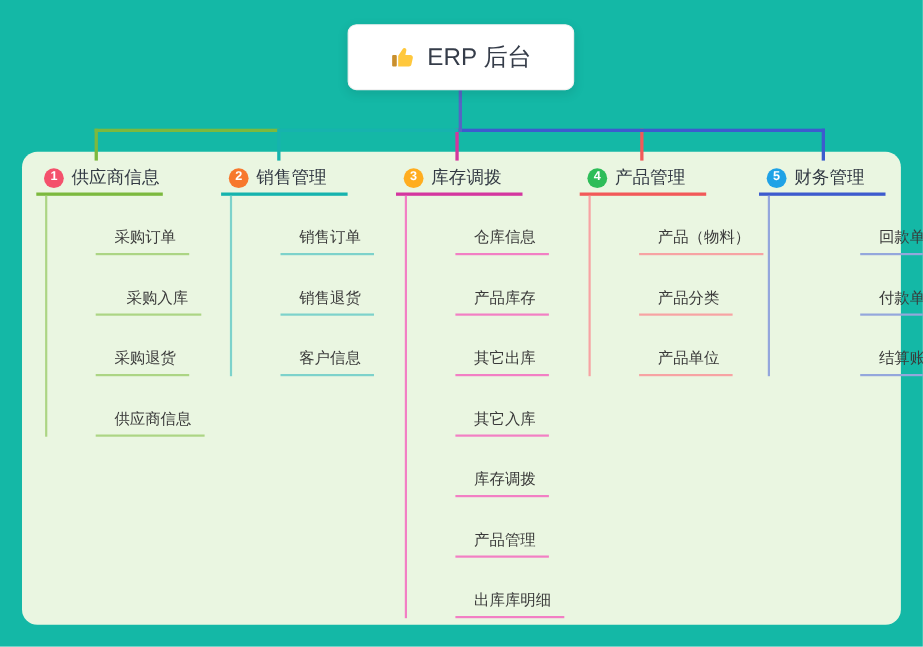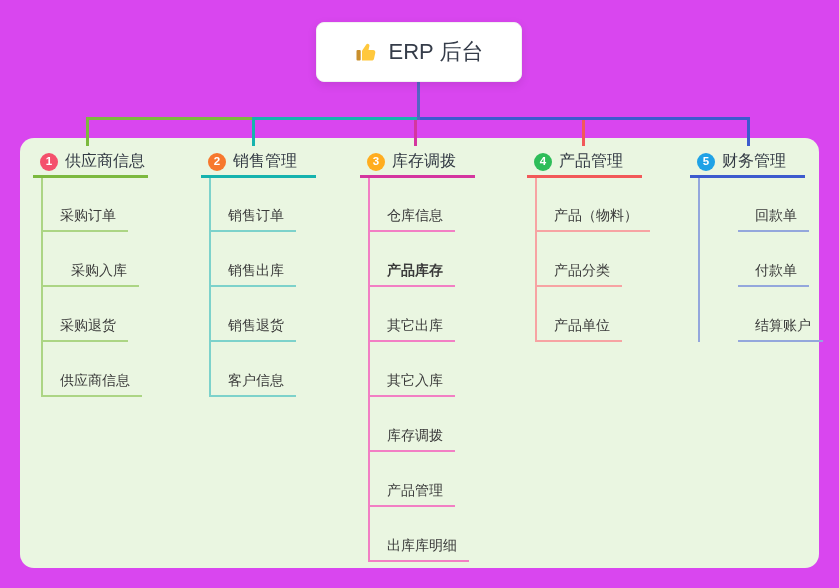--- a/index.html
+++ b/index.html
@@ -1,19 +1,19 @@
 <!DOCTYPE html>
 <html><head>
 <meta charset="utf-8">
 <style>
   html,body{margin:0;padding:0;background:#ffffff;}
   #stage{
     position:relative;width:839px;height:588px;overflow:hidden;
     font-family:"Liberation Sans","DejaVu Sans",sans-serif;
-    background:#d946ef;
+    background:#14b8a6;
   }
   .panel{
     position:absolute;left:20px;top:138px;width:799px;height:430px;
     border-radius:14px;background:#EAF6E1;
   }
   .root{
     position:absolute;left:316px;top:22px;width:206px;height:60px;
     background:#ffffff;border:1px solid #f1f1f1;border-radius:8px;
     box-shadow:0 3px 10px rgba(0,0,0,0.10);
     display:flex;align-items:center;justify-content:center;gap:10px;
@@ -33,20 +33,21 @@
     font-size:11.5px;font-weight:bold;display:flex;align-items:center;
     justify-content:center;line-height:1;
   }
   .blabel{font-size:16px;color:#333A44;white-space:nowrap;}
   .kids{margin-left:8px;border-left:2px solid;width:max-content;}
   .kid{
     height:55px;box-sizing:border-box;border-bottom:2px solid;
     display:flex;align-items:flex-end;padding:0 12px 5px 17px;
     width:max-content;min-width:70px;font-size:14px;color:#3A3A3A;
     white-space:nowrap;
+    margin-left:44px;
   }
   .kid:first-child{height:54px;}
 </style>
 </head>
 <body>
 
 <div id="stage">
   <div class="panel"></div>
 
   <div class="root">
@@ -90,40 +91,37 @@
     <div class="branch" style="left: 201px; top: 148px;">
       <div class="branch-head" style="border-bottom-color: rgb(22, 179, 174);">
         <span class="badge" style="background: rgb(247, 120, 45);">2</span>
         <span class="blabel">销售管理</span>
       </div>
       <div class="kids" style="border-left-color: rgb(125, 210, 203);">
         <div class="kid" style="border-bottom-color: rgb(125, 210, 203);">
           <span class="">销售订单</span>
         </div>
         <div class="kid" style="border-bottom-color: rgb(125, 210, 203);">
-          <span class="">销售出库</span>
-        </div>
-        <div class="kid" style="border-bottom-color: rgb(125, 210, 203);">
           <span class="">销售退货</span>
         </div>
         <div class="kid" style="border-bottom-color: rgb(125, 210, 203);">
           <span class="">客户信息</span>
         </div>
       </div>
     </div>
     <div class="branch" style="left: 360px; top: 148px;">
       <div class="branch-head" style="border-bottom-color: rgb(212, 54, 159);">
         <span class="badge" style="background: rgb(255, 173, 31);">3</span>
         <span class="blabel">库存调拨</span>
       </div>
       <div class="kids" style="border-left-color: rgb(242, 127, 196);">
         <div class="kid" style="border-bottom-color: rgb(242, 127, 196);">
           <span class="">仓库信息</span>
         </div>
-        <div class="kid" style="border-bottom-color: rgb(242, 127, 196); font-weight: bold;">
+        <div class="kid" style="border-bottom-color: rgb(242, 127, 196);">
           <span class="">产品库存</span>
         </div>
         <div class="kid" style="border-bottom-color: rgb(242, 127, 196);">
           <span class="">其它出库</span>
         </div>
         <div class="kid" style="border-bottom-color: rgb(242, 127, 196); justify-content: center;">
           <span class="">其它入库</span>
         </div>
         <div class="kid" style="border-bottom-color: rgb(242, 127, 196);">
           <span class="">库存调拨</span>

